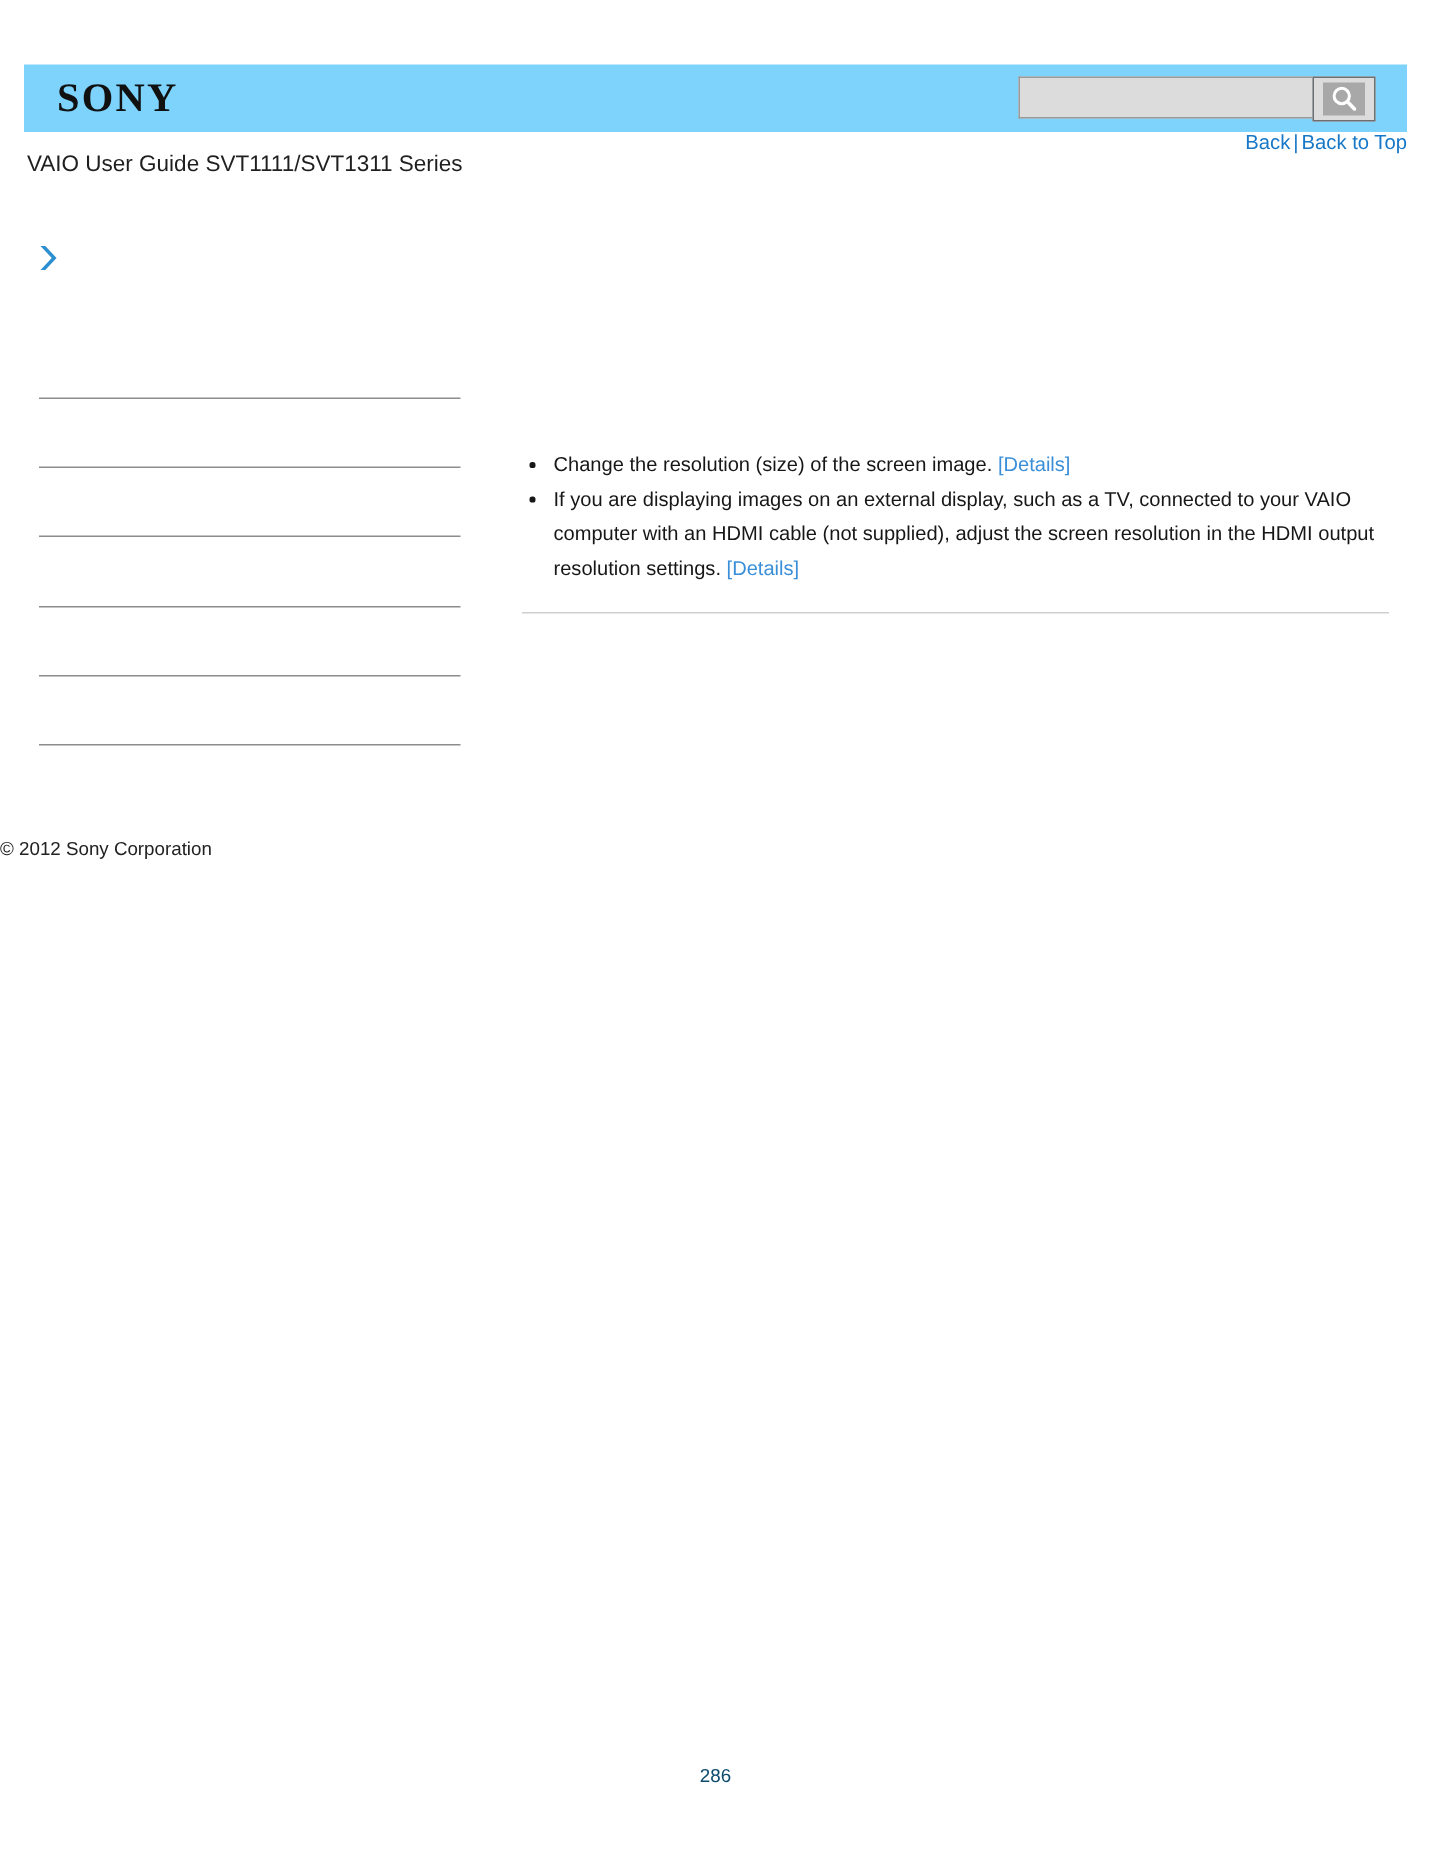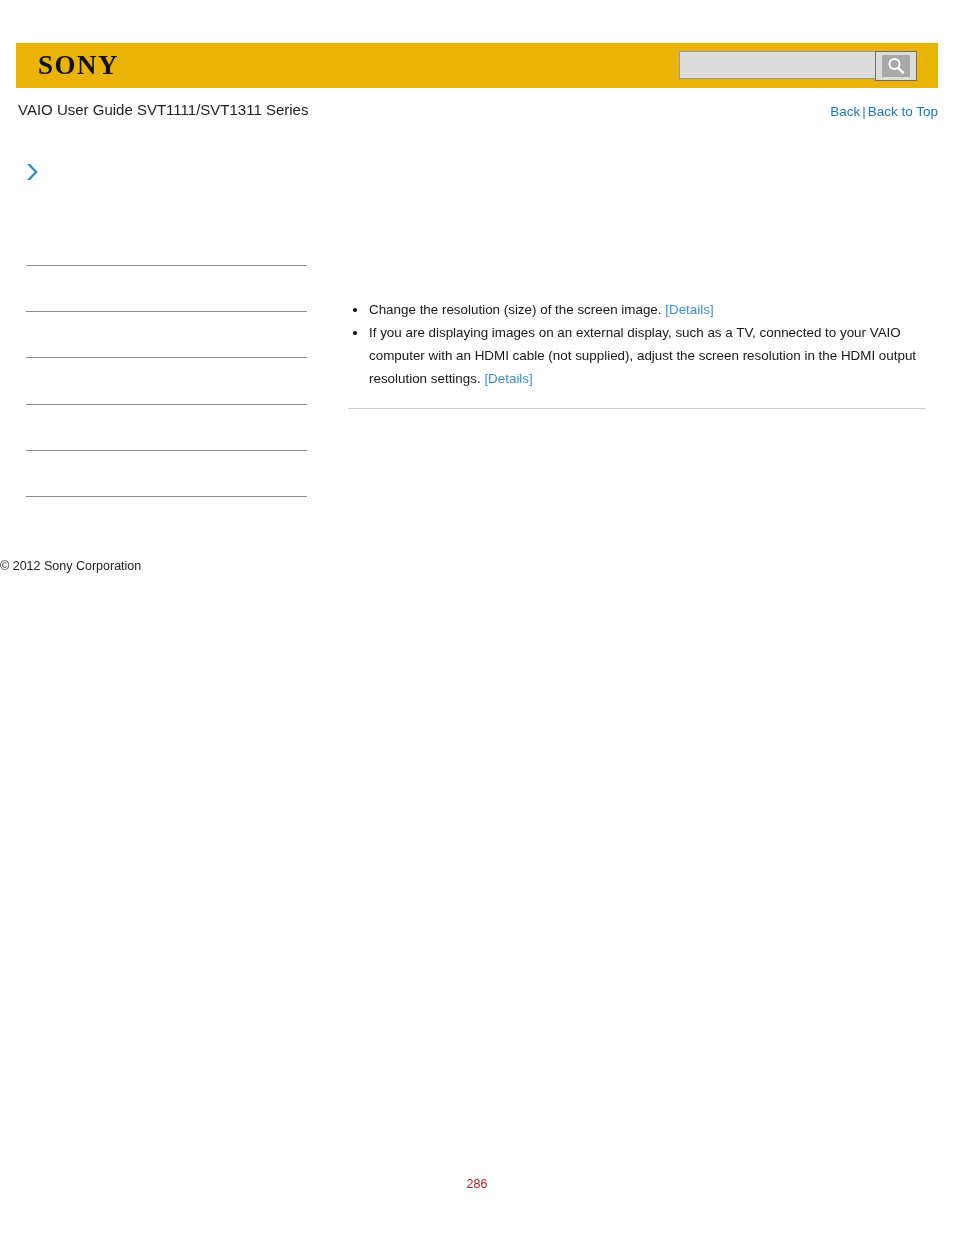--- a/index.html
+++ b/index.html
@@ -17,21 +17,21 @@
     -webkit-font-smoothing: antialiased;
   }
 
   
   .header-band {
     position: absolute;
     left: 16px;
     top: 43px;
     width: 922px;
     height: 45px;
-    background: #eab308;
+    background: #7dd3fc;
     display: flex;
     align-items: center;
   }
   .sony-logo {
     position: absolute;
     left: 22px;
     top: 6px;
     font-family: "Liberation Serif", serif;
     font-weight: bold;
     font-size: 27px;
@@ -90,21 +90,21 @@
     left: 18px;
     top: 101px;
     font-size: 15px;
     color: #1f1f1f;
     line-height: 18px;
     white-space: nowrap;
   }
   .nav-links {
     position: absolute;
     right: 16px;
-    top: 103px;
+    top: 86px;
     font-size: 13.5px;
     line-height: 18px;
     white-space: nowrap;
   }
   .nav-links a {
     color: #1878c8;
     text-decoration: none;
   }
   .nav-sep {
     color: #1878c8;
@@ -201,21 +201,21 @@
   }
 
   
   .page-number {
     position: absolute;
     left: 0;
     top: 1177px;
     width: 954px;
     text-align: center;
     font-size: 12.5px;
-    color: #b91c1c;
+    color: #0c4a6e;
   }
 </style>
 </head>
 <body>
 
 <div class="header-band">
 
   <div class="sony-logo">SONY</div>
 
   <div class="search-wrap">

